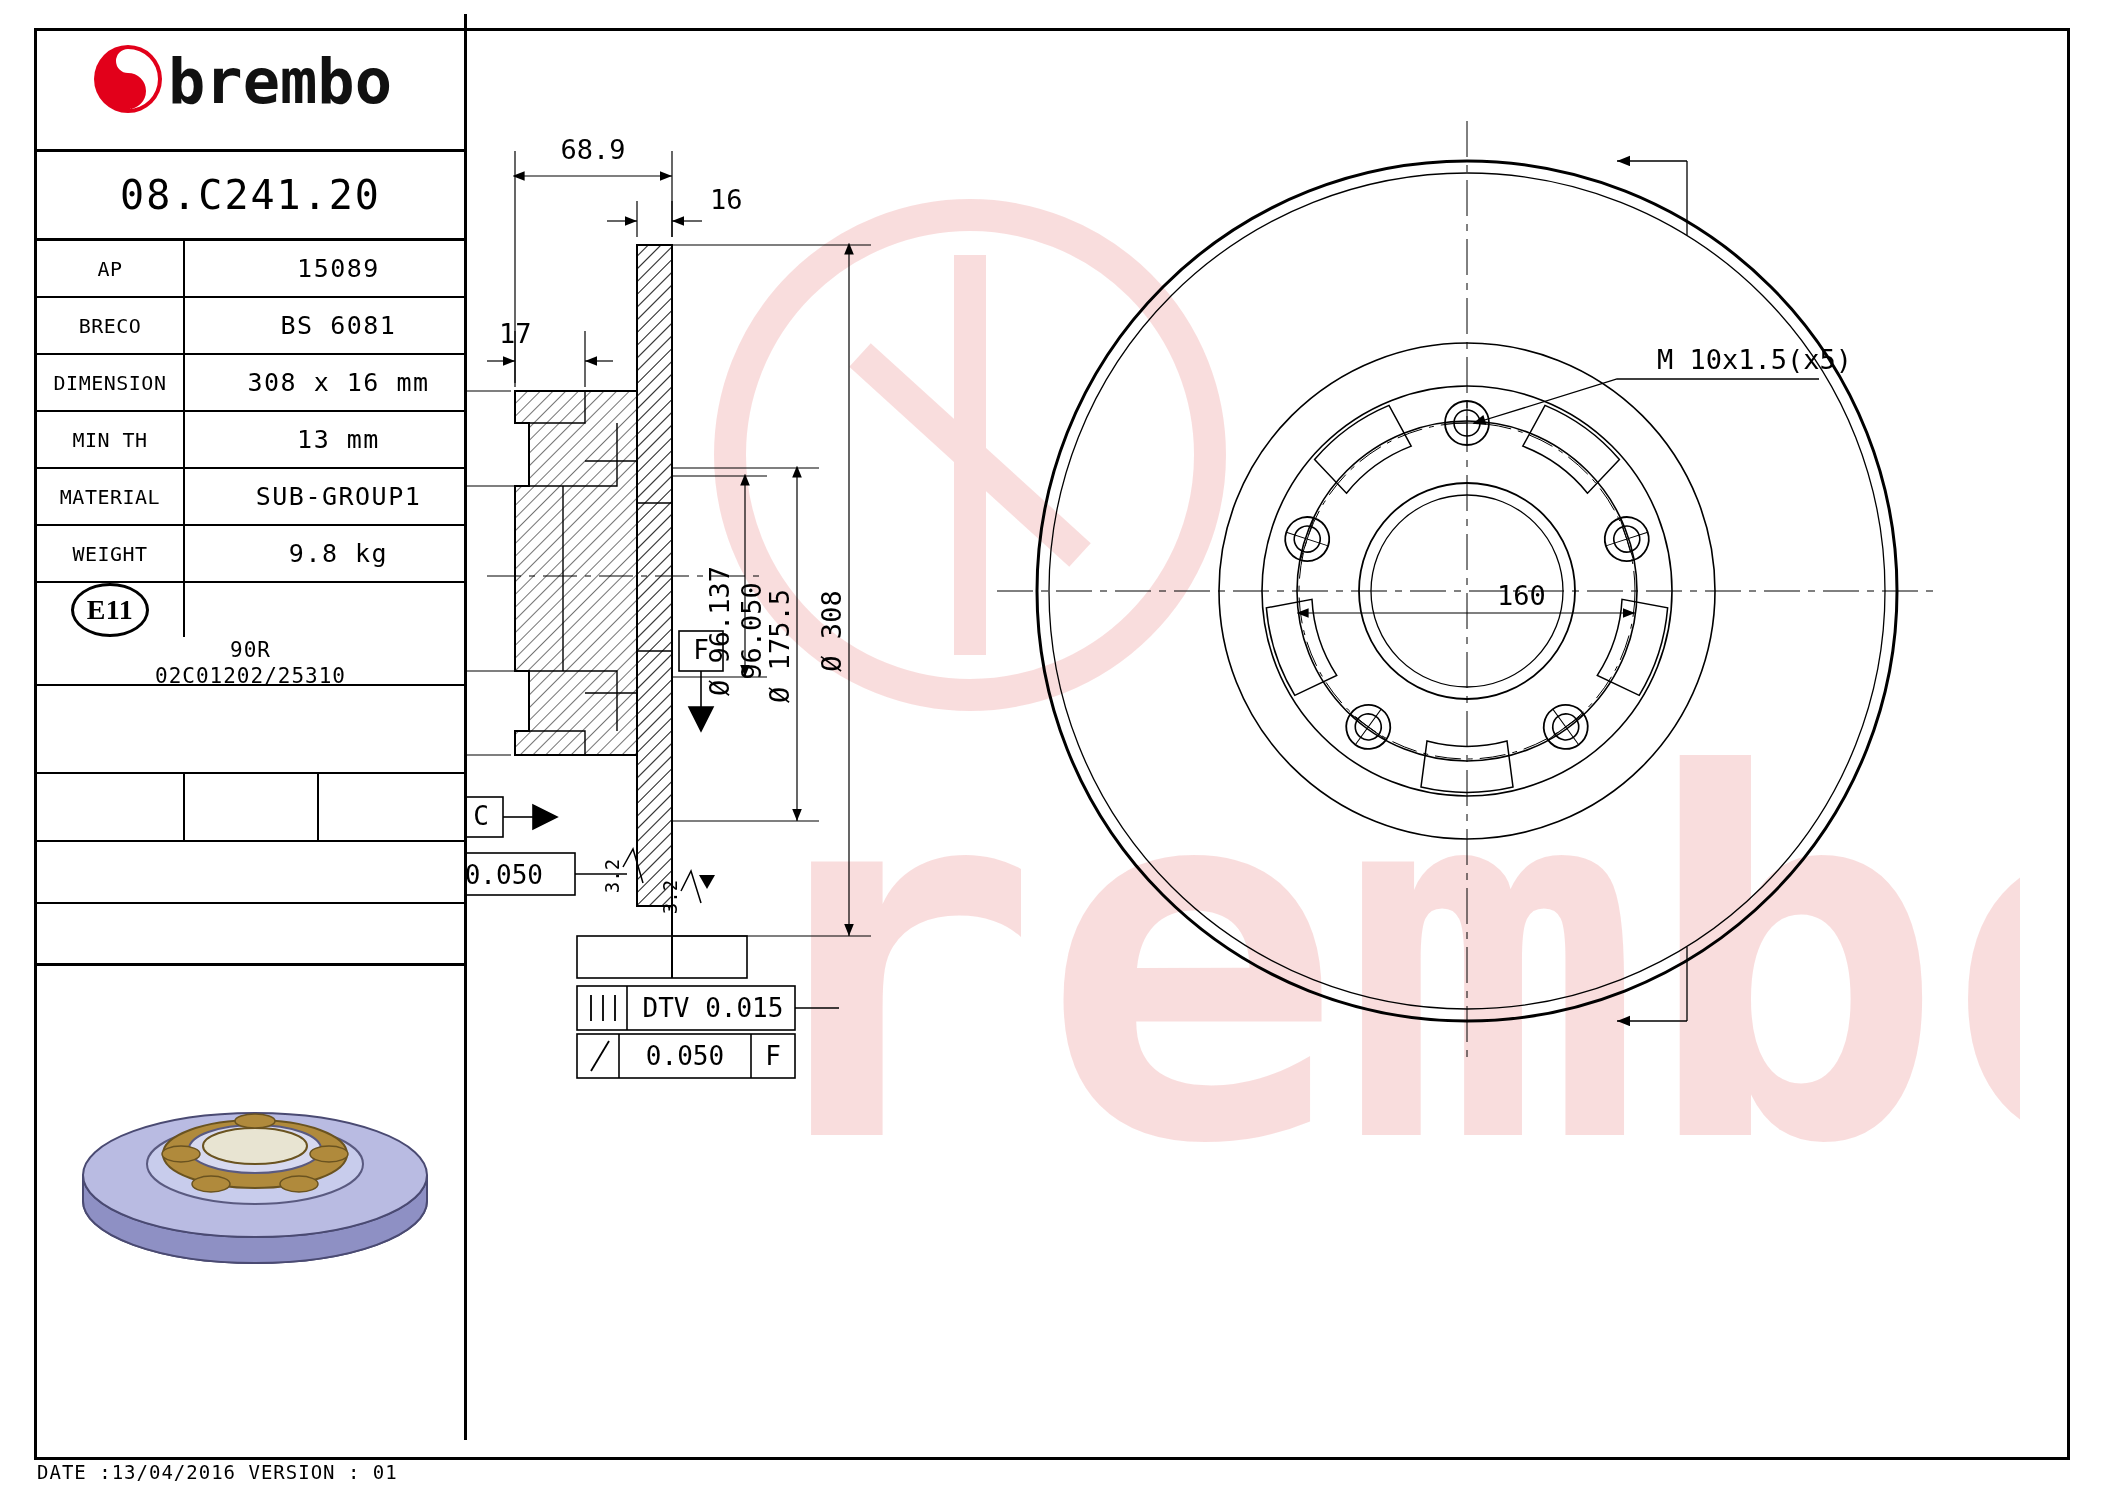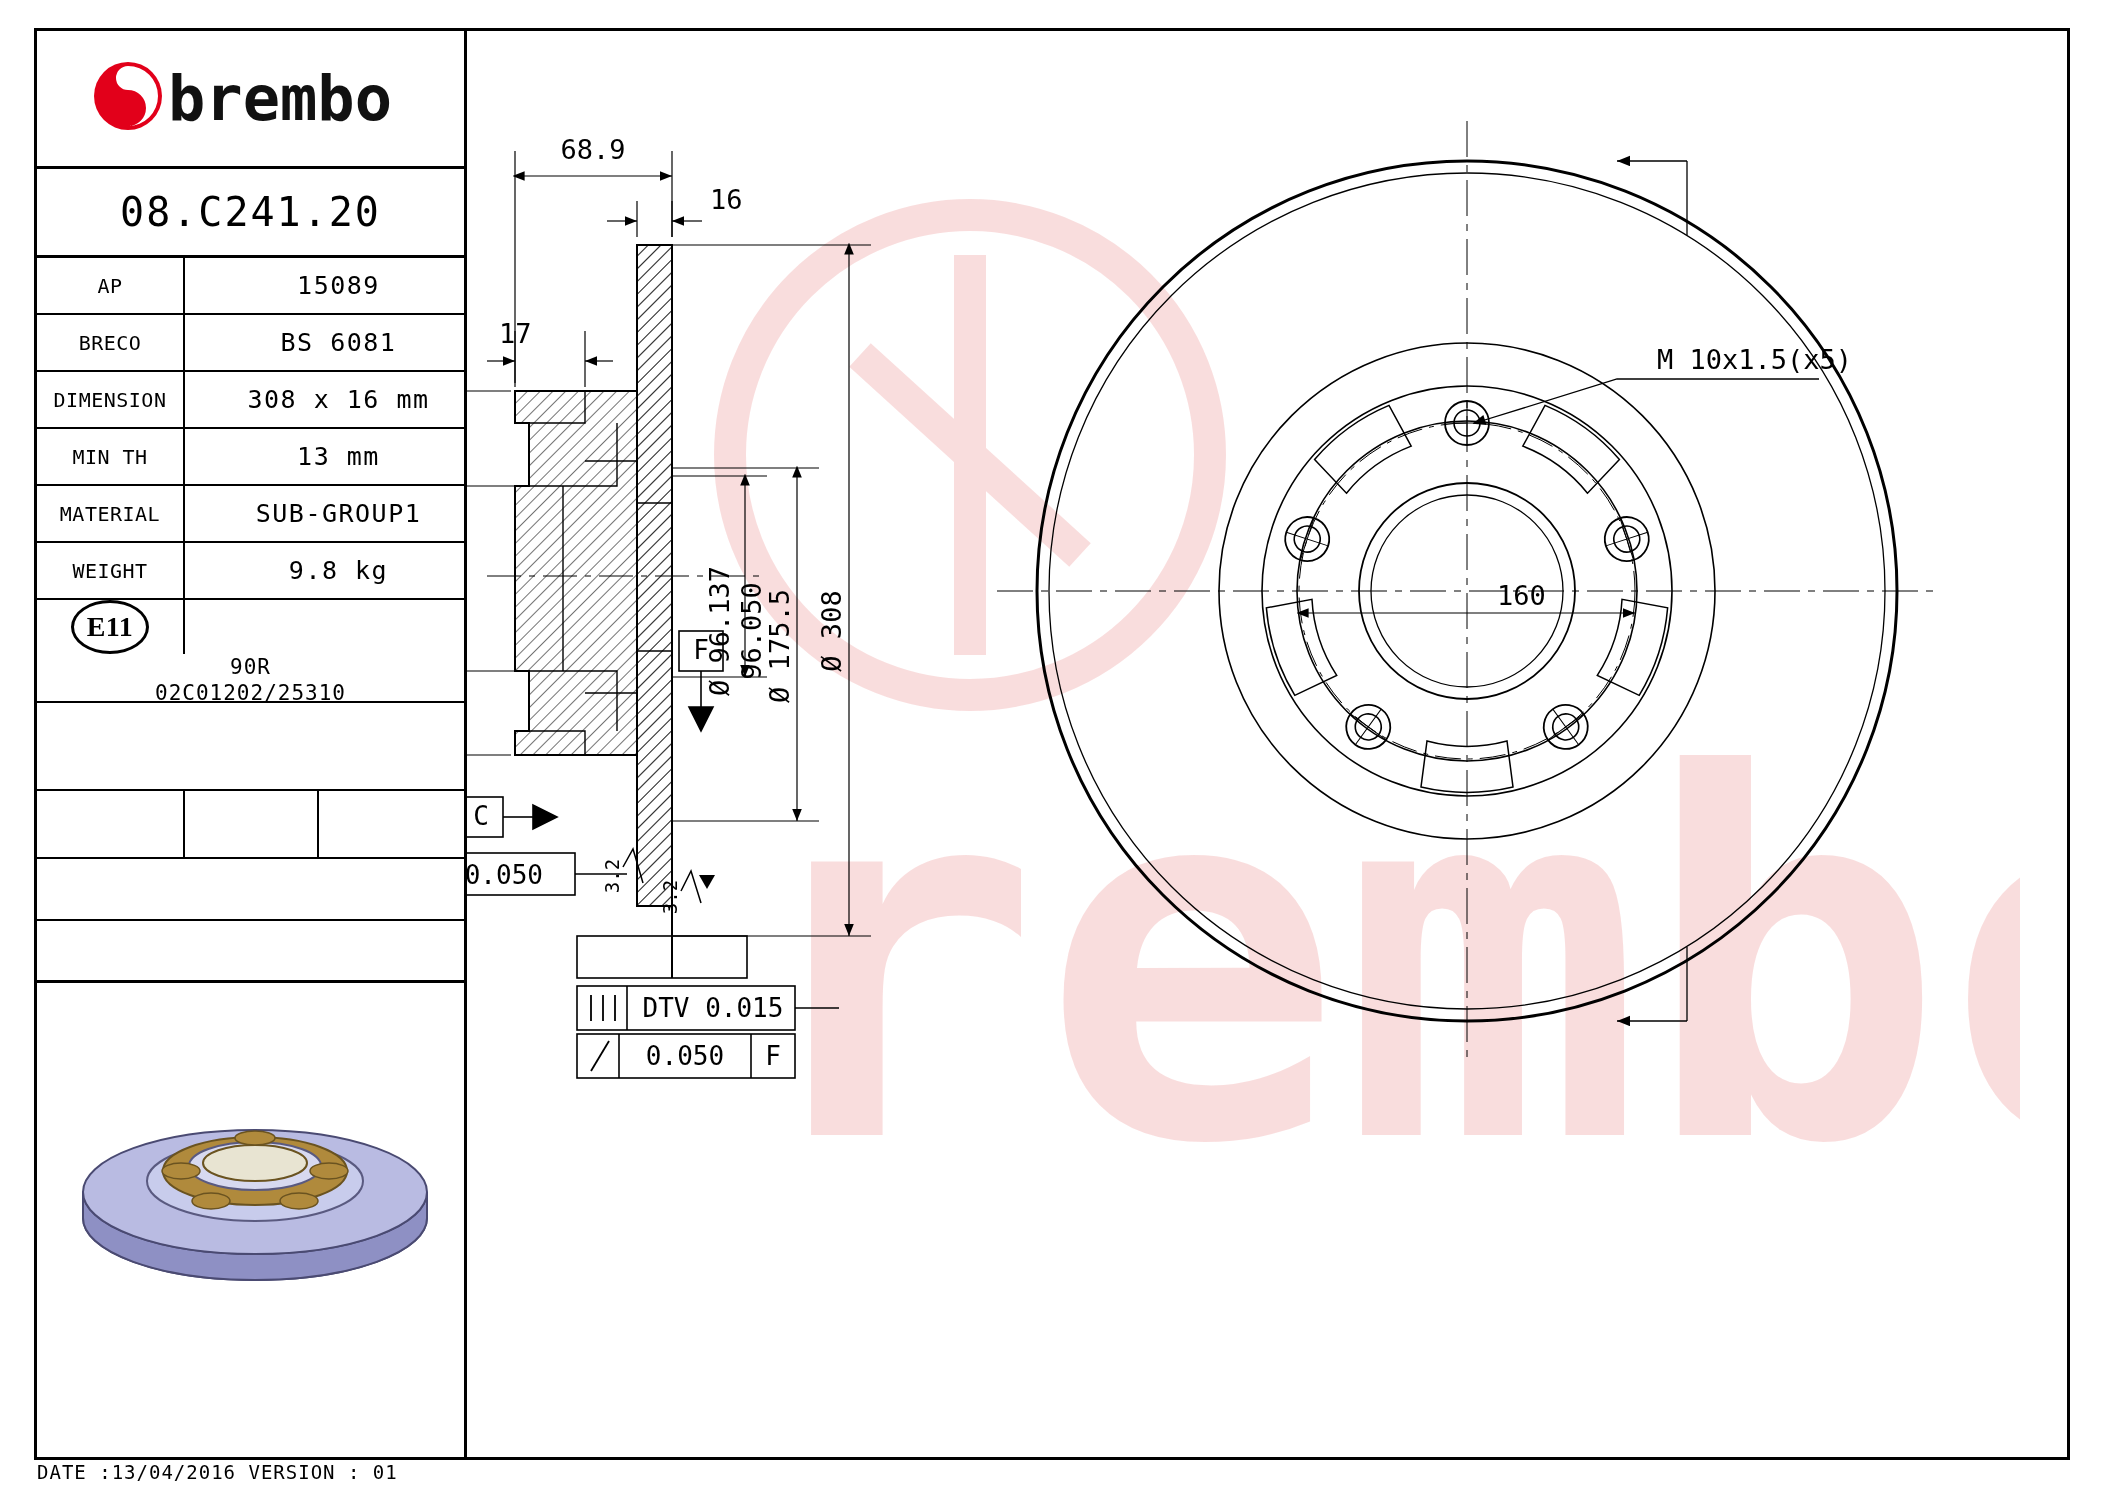--- a/index.html
+++ b/index.html
@@ -23,21 +23,21 @@
   
   .frame{
     position:absolute;left:34px;top:28px;
     width:2036px;height:1432px;
     border:3px solid #000;
     box-sizing:border-box;
   }
 
   
   .table{
-    position:absolute;left:37px;top:31px;
+    position:absolute;left:37px;top:14px;
     width:430px;height:1426px;
     border-right:3px solid #000;
     box-sizing:border-box;
   }
   .row{
     display:flex;
     border-bottom:2px solid #000;
     box-sizing:border-box;
   }
   .cellL{

